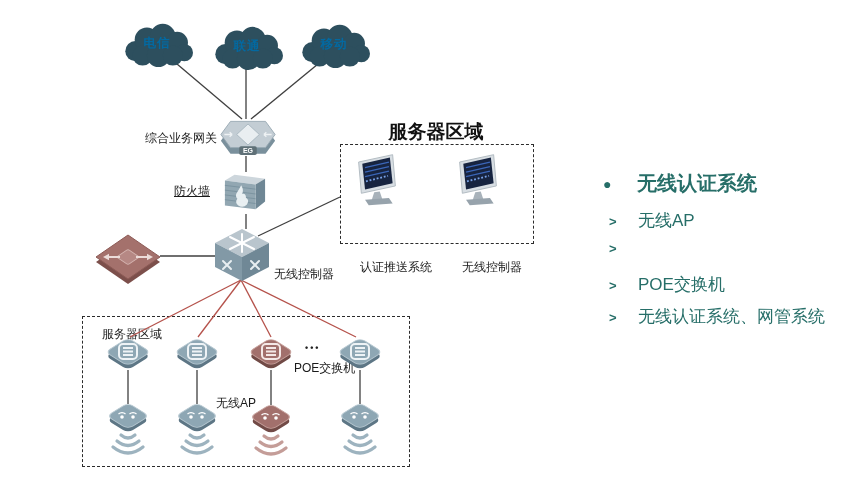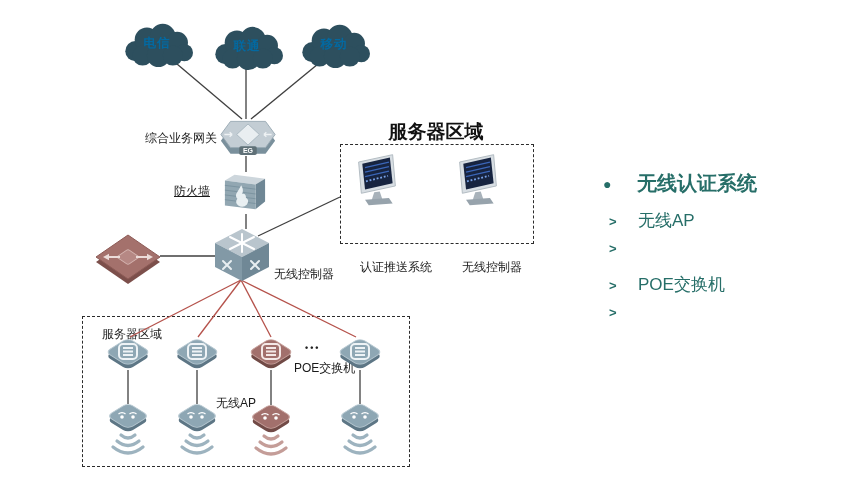--- a/index.html
+++ b/index.html
@@ -351,15 +351,16 @@
   </div>
   <div class="sb-item" style="top:241px;">
     <span class="sb-marker">&gt;</span>
   </div>
   <div class="sb-item" style="top:273px;">
     <span class="sb-marker">&gt;</span>
     <span class="sb-text">POE交换机</span>
   </div>
   <div class="sb-item" style="top:305px;">
     <span class="sb-marker">&gt;</span>
+    <span class="sb-text">无线认证系统、网管系统</span>
   </div>
 
 </div>
 
 </body></html>

